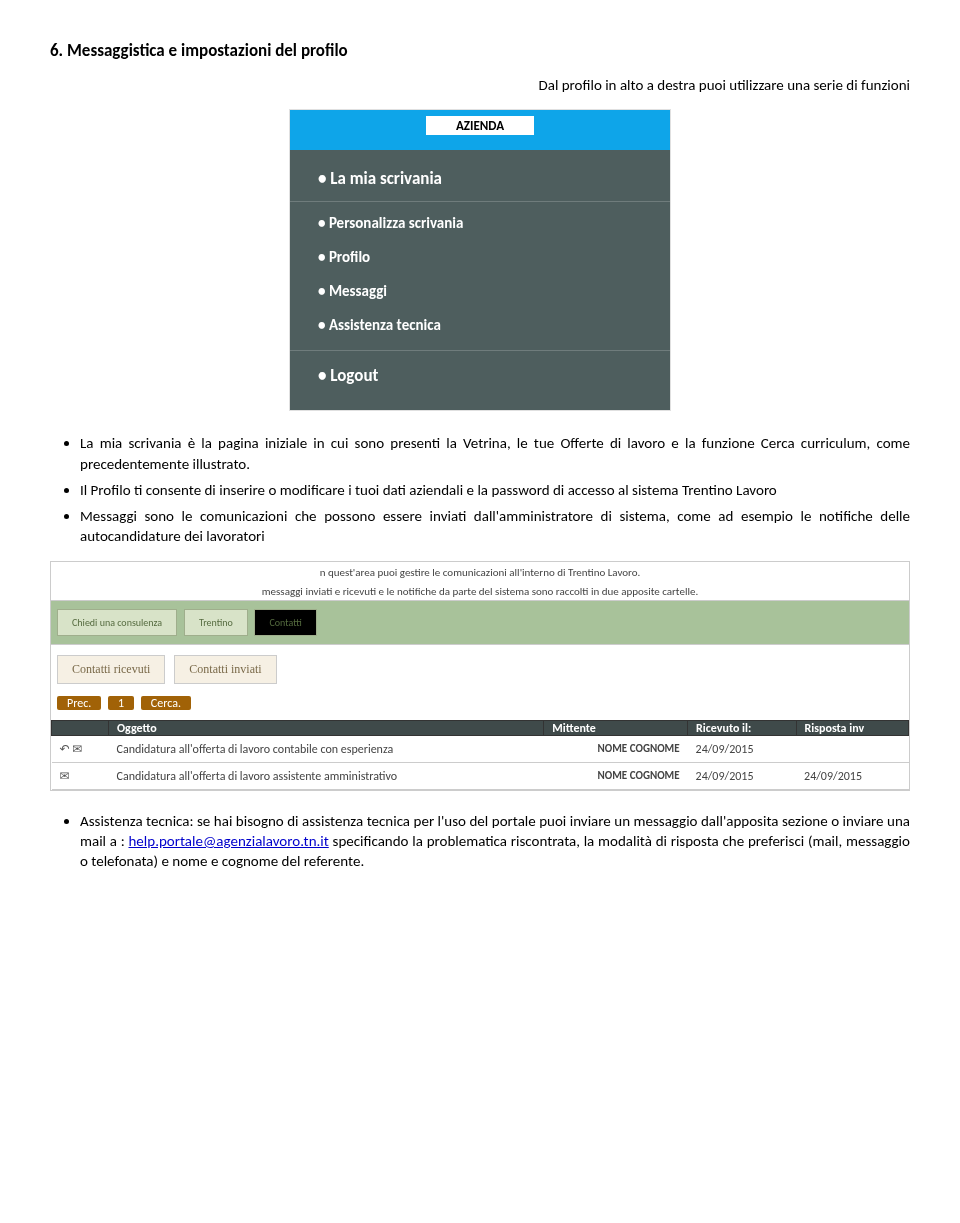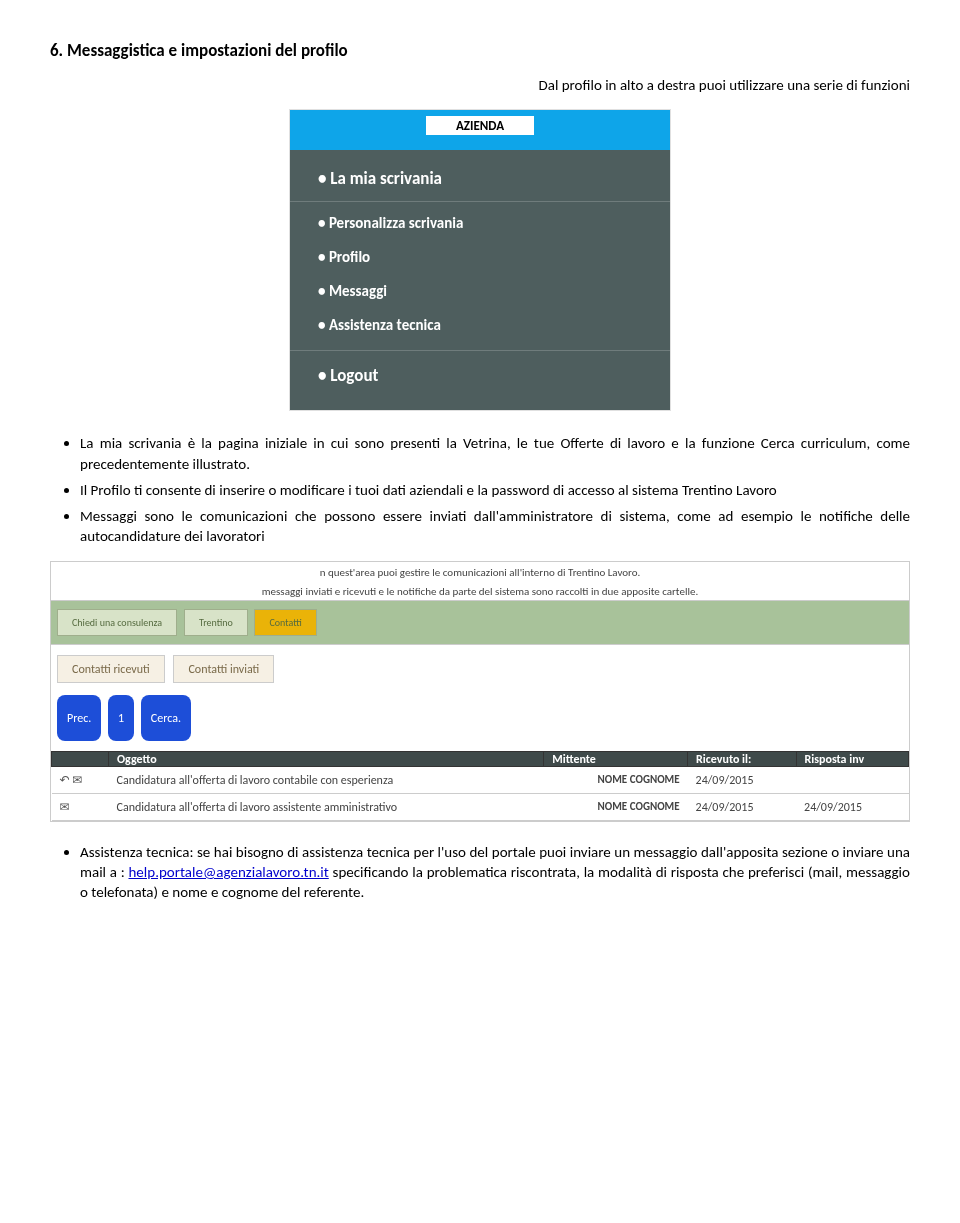--- a/index.html
+++ b/index.html
@@ -16,25 +16,25 @@
   .dd-item { padding:8px 18px 8px 28px; font-size:15px; cursor:pointer;font-weight:bold; }
   .dd-item.big { font-size:17px; border-bottom:1px solid #6f7c7c; margin-bottom:4px; padding-bottom:12px; }
   .dd-item.logout { border-top:1px solid #6f7c7c; margin-top:8px; padding-top:14px; font-size:17px;}
   .dd-item::before { content:"• "; }
 
   
   .msg-wrap { border:1px solid #ccc; margin:10px 0 20px 0; font-size:12px; color:#333; overflow:hidden;}
   .msg-desc { padding:4px 6px 2px 6px; color:#444; font-size:11px;text-align:center; }
   .msg-bar { background:#a8c29a; padding:8px 6px; border-top:1px solid #ccc; border-bottom:1px solid #ccc;}
   .tab { display:inline-block; background:#d8e3c8; border:1px solid #9fae8c; padding:6px 14px; margin-right:4px; color:#556b3f; font-size:10px; cursor:pointer;}
-  .tab.sel { background:#eab308; }
-  .subtabs { padding:10px 6px 6px 6px; background:#fff;}
+  .tab.sel { background:#000000; }
+  .subtabs { padding:10px 6px 6px 6px; background:#fff;font-family:Liberation Serif, serif;}
   .subtab { display:inline-block; background:#f6f0e4; border:1px solid #ccc; padding:6px 14px; margin-right:6px; color:#7a6a4a; font-size:12px; cursor:pointer;}
   .pager { padding:6px; }
-  .pbtn { display:inline-block; background:#1d4ed8; color:#fff; padding:16px 10px; margin-right:4px; font-size:12px; border-radius:8px; cursor:pointer;}
+  .pbtn { display:inline-block; background:#a16207; color:#fff; padding:0 10px; margin-right:4px; font-size:12px; border-radius:2px; cursor:pointer;}
   table.msg { width:100%; border-collapse:collapse; margin-top:4px; font-size:12px;}
   table.msg th { background:#3f4a4a; color:#fff; padding:0 8px; text-align:left; font-weight:bold; border:1px solid #333;}
   table.msg td { padding:6px 8px; border-bottom:1px solid #ccc; color:#444;}
   table.msg td.icon { width:20px; color:#555;}
   .mitt { font-weight:bold; font-size:11px;text-align:right;}
   a.mail { color:#0000cc; text-decoration:underline; }
 </style>
 </head>
 <body>
 

